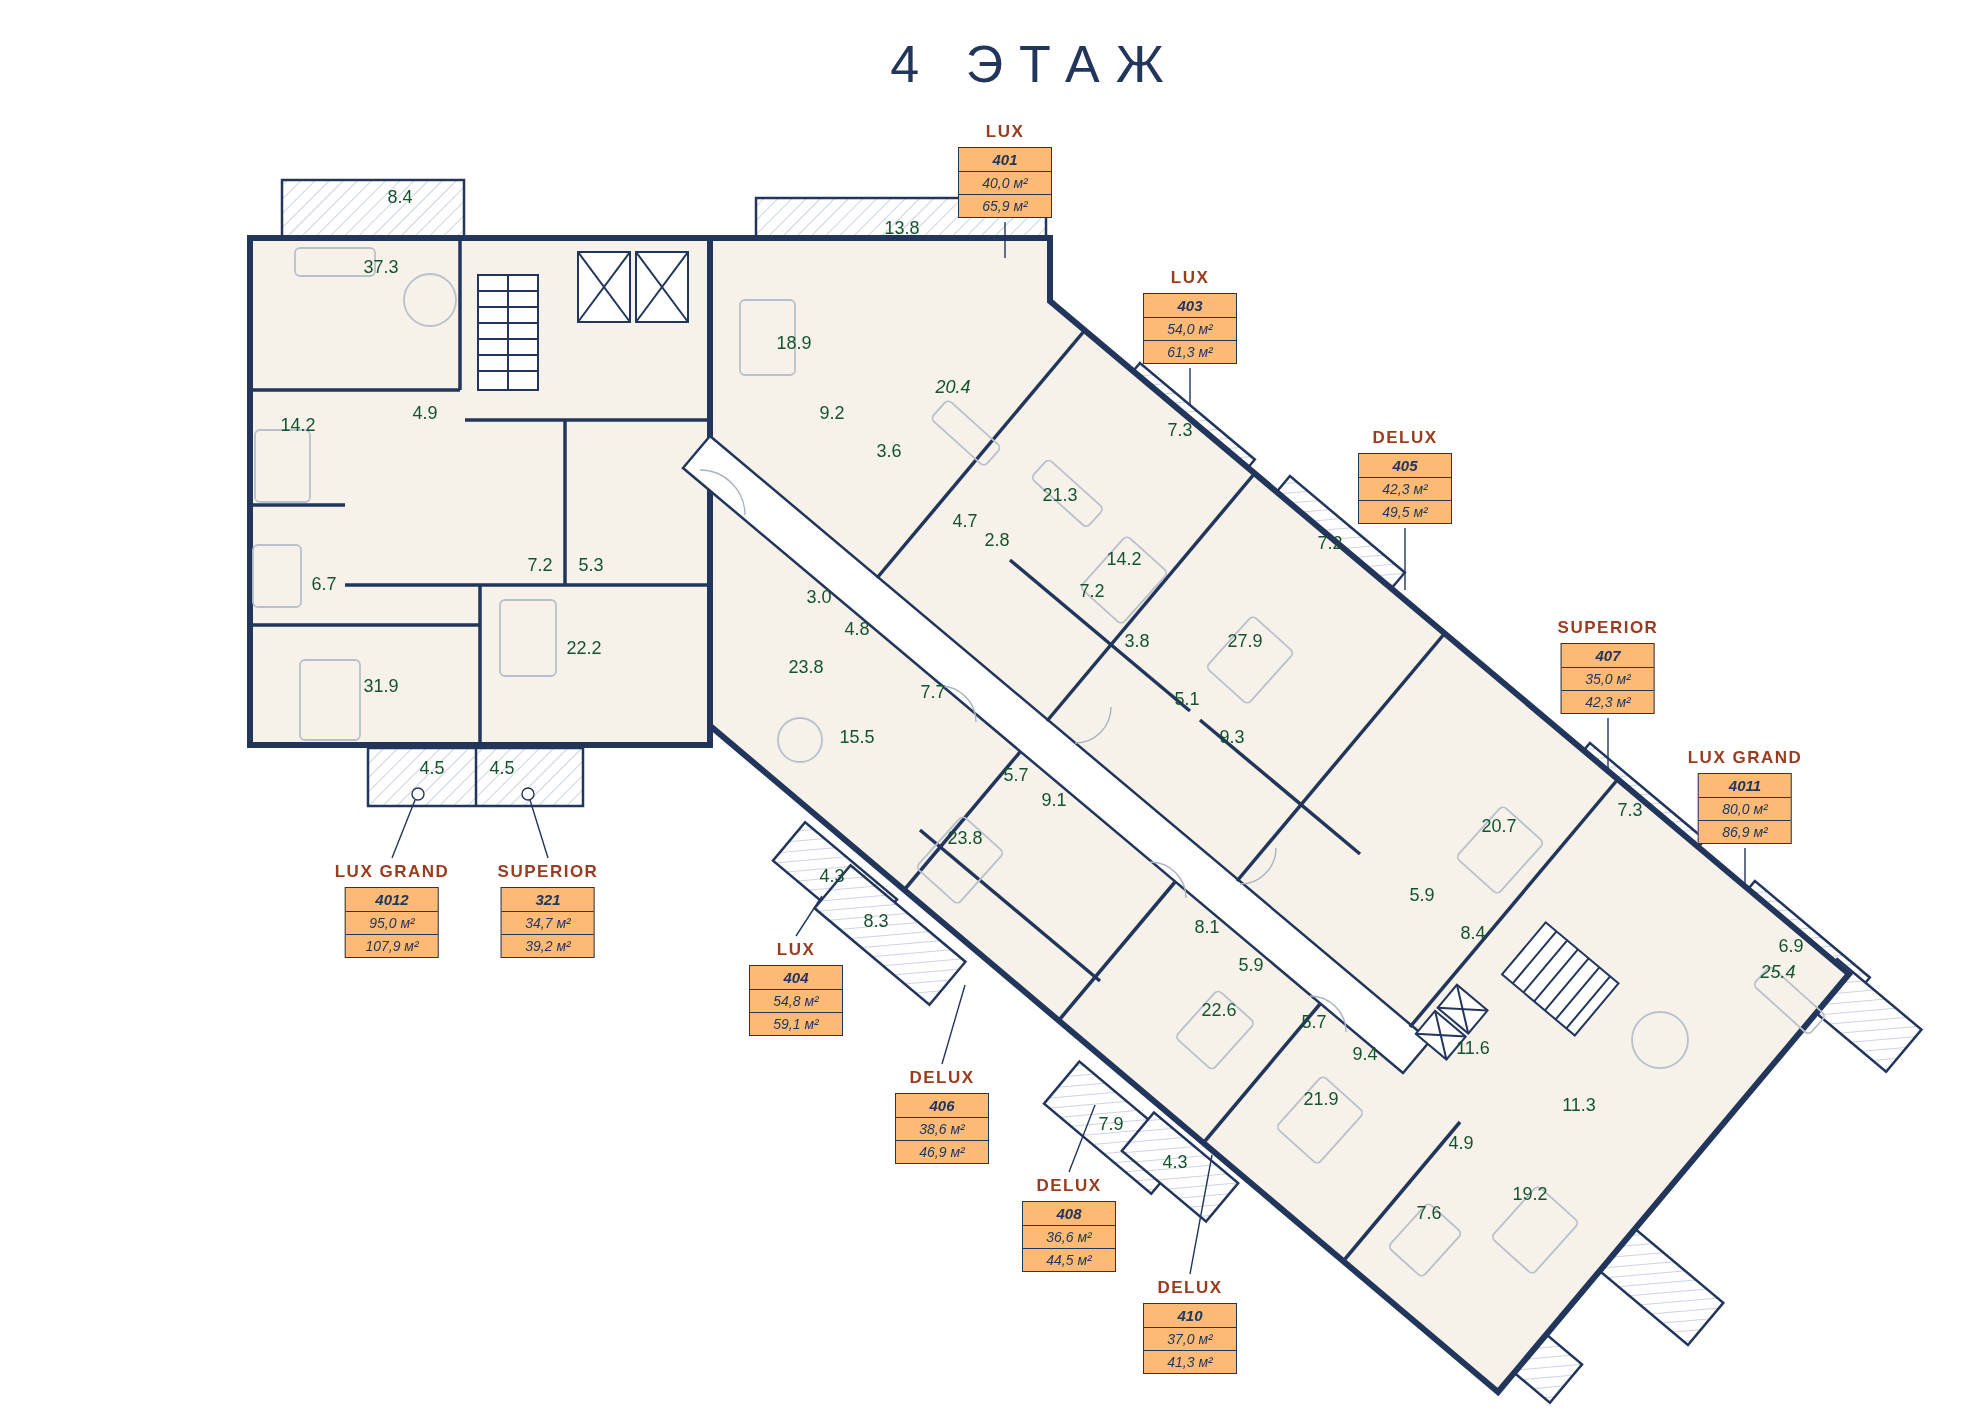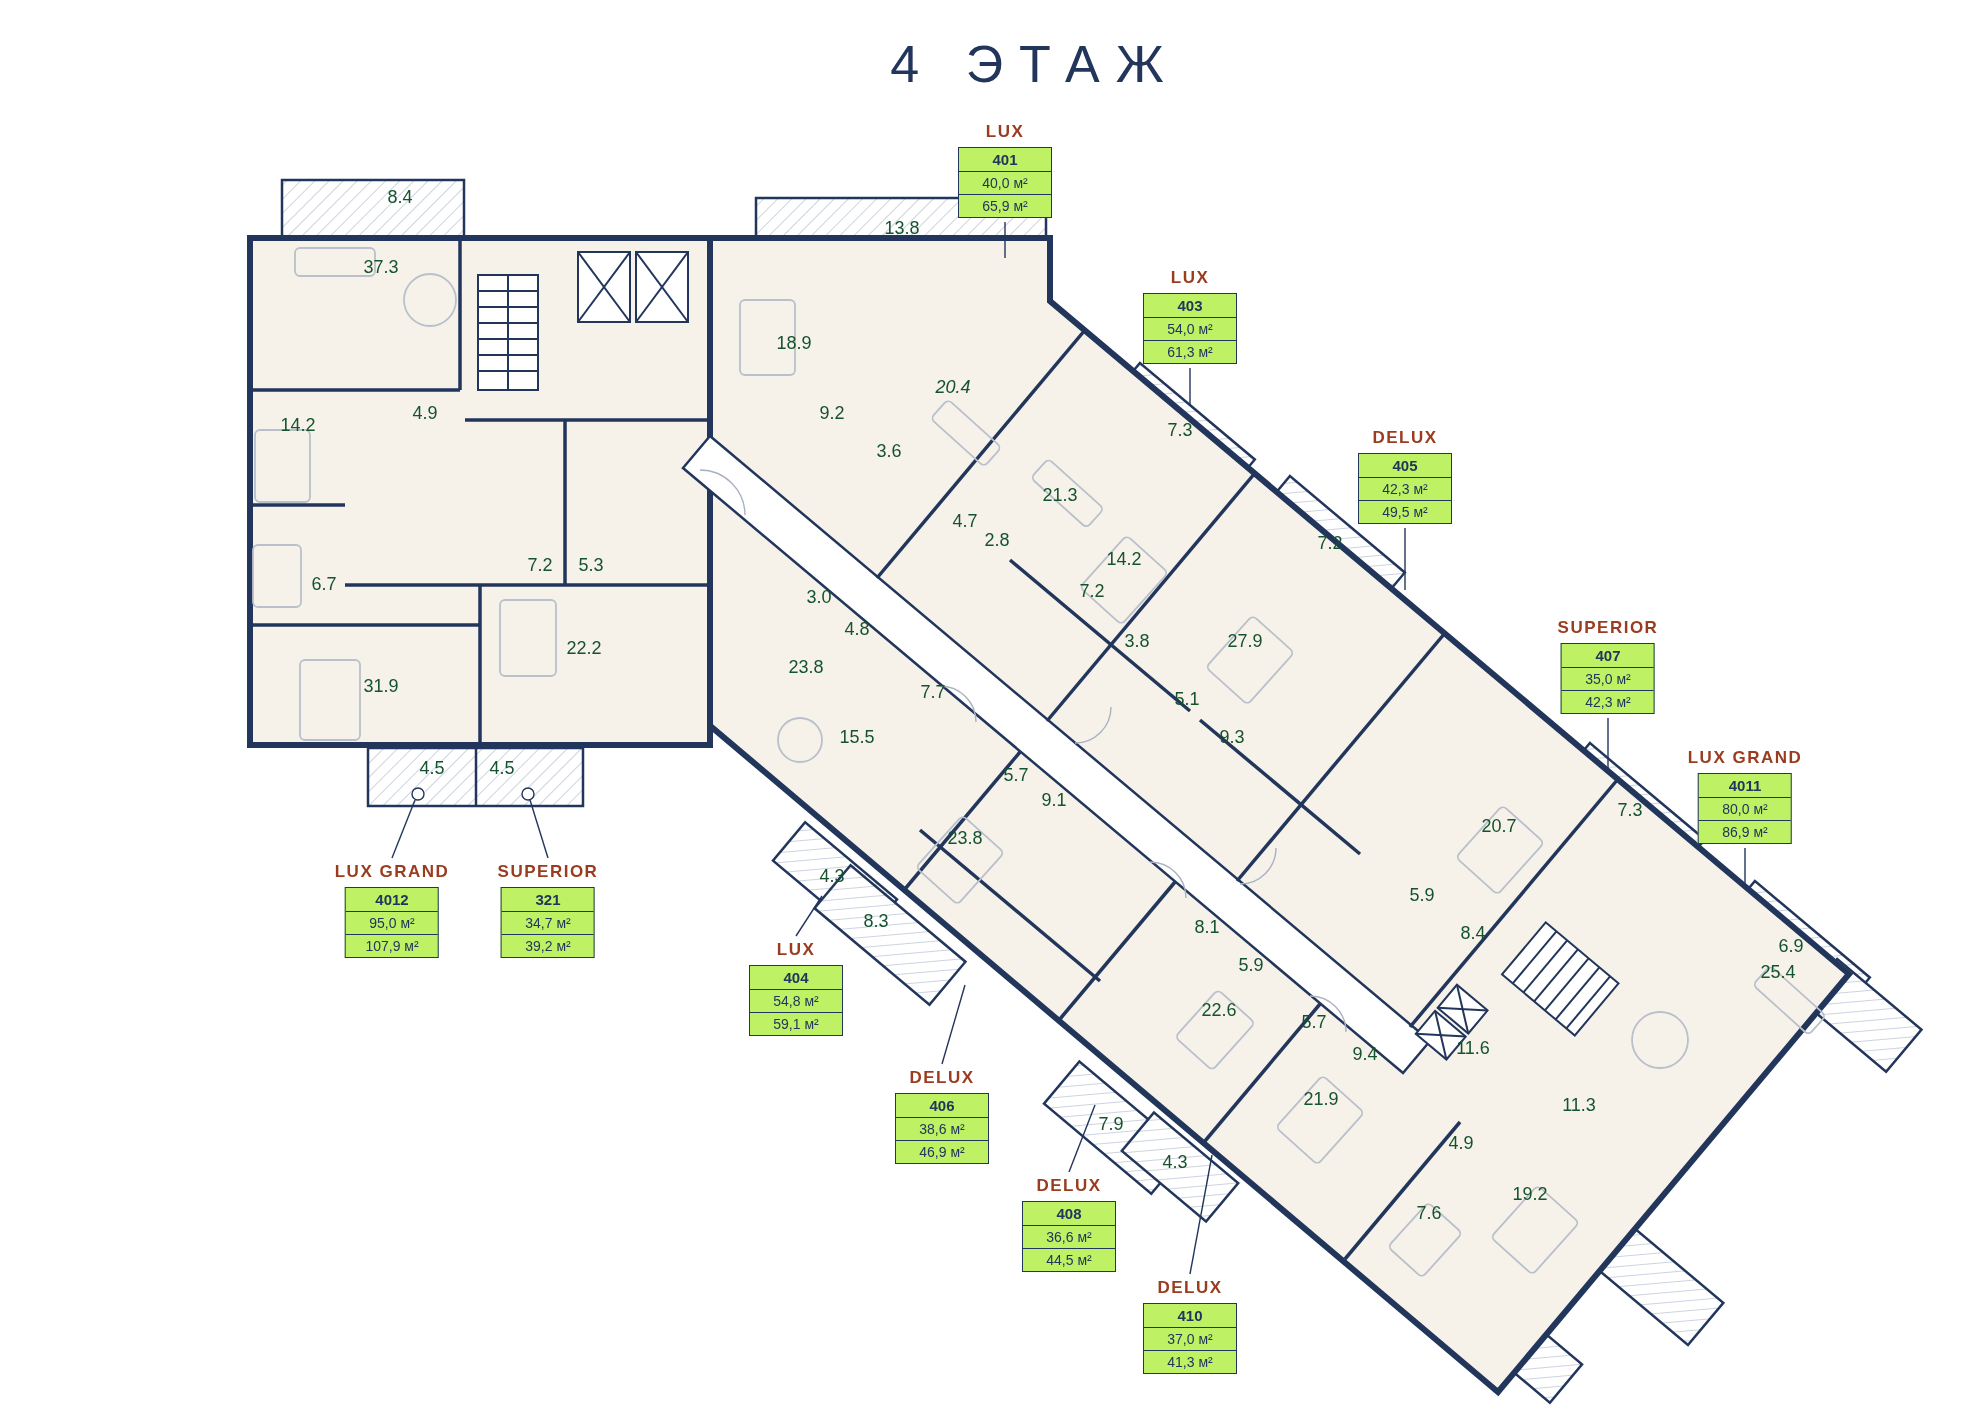--- a/index.html
+++ b/index.html
@@ -15,21 +15,21 @@
   .room-label{
     position:absolute;transform:translate(-50%,-50%);
     font-size:18px;color:#14532d;white-space:nowrap;
   }
   .unit-callout{position:absolute;transform:translateX(-50%);text-align:center;z-index:5;}
   .unit-type{
     color:#9a3c1f;font-weight:bold;font-size:17px;letter-spacing:1.5px;
     margin-bottom:5px;white-space:nowrap;
   }
   .unit-box{
-    display:inline-block;border:1.6px solid #22365c;background:#bef264;min-width:92px;
+    display:inline-block;border:1.6px solid #22365c;background:#fdba74;min-width:92px;font-style:italic;
   }
   .unit-number{
     font-weight:bold;color:#22365c;font-size:15px;padding:3px 10px;
     border-bottom:1.6px solid #22365c;
   }
   .unit-area{color:#22365c;font-size:14px;padding:3px 10px;}
   .unit-area + .unit-area{border-top:1px solid #22365c;}
 </style>
 </head>
 <body>
@@ -219,21 +219,21 @@
     <div class="room-label" style="left: 1499px; top: 826px;">20.7</div>
     <div class="room-label" style="left: 432px; top: 768px;">4.5</div>
     <div class="room-label" style="left: 502px; top: 768px;">4.5</div>
     <div class="room-label" style="left: 965px; top: 838px;">23.8</div>
     <div class="room-label" style="left: 832px; top: 876px;">4.3</div>
     <div class="room-label" style="left: 1422px; top: 895px;">5.9</div>
     <div class="room-label" style="left: 876px; top: 921px;">8.3</div>
     <div class="room-label" style="left: 1473px; top: 933px;">8.4</div>
     <div class="room-label" style="left: 1207px; top: 927px;">8.1</div>
     <div class="room-label" style="left: 1251px; top: 965px;">5.9</div>
-    <div class="room-label" style="left: 1778px; top: 972px;">25.4</div>
+    <div class="room-label" style="left: 1778px; top: 972px; font-style: italic;">25.4</div>
     <div class="room-label" style="left: 1791px; top: 946px;">6.9</div>
     <div class="room-label" style="left: 1219px; top: 1010px;">22.6</div>
     <div class="room-label" style="left: 1314px; top: 1022px;">5.7</div>
     <div class="room-label" style="left: 1473px; top: 1048px;">11.6</div>
     <div class="room-label" style="left: 1365px; top: 1054px;">9.4</div>
     <div class="room-label" style="left: 1111px; top: 1124px;">7.9</div>
     <div class="room-label" style="left: 1321px; top: 1099px;">21.9</div>
     <div class="room-label" style="left: 1579px; top: 1105px;">11.3</div>
     <div class="room-label" style="left: 1175px; top: 1162px;">4.3</div>
     <div class="room-label" style="left: 1461px; top: 1143px;">4.9</div>

